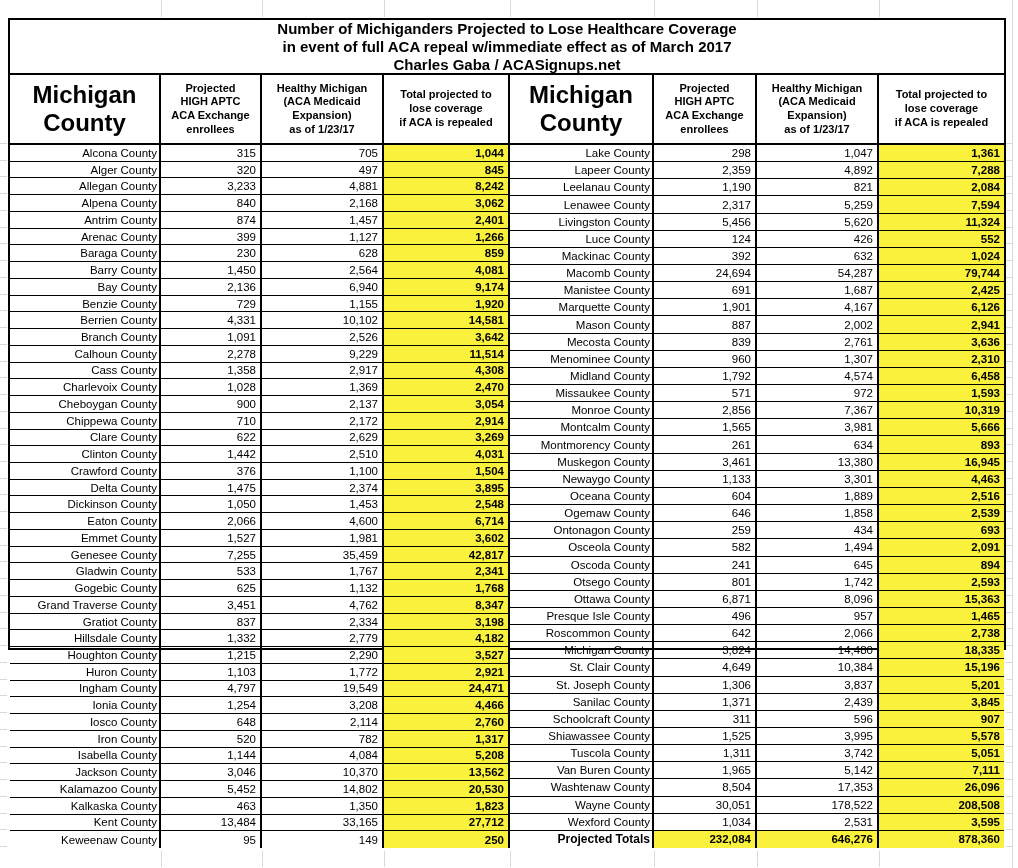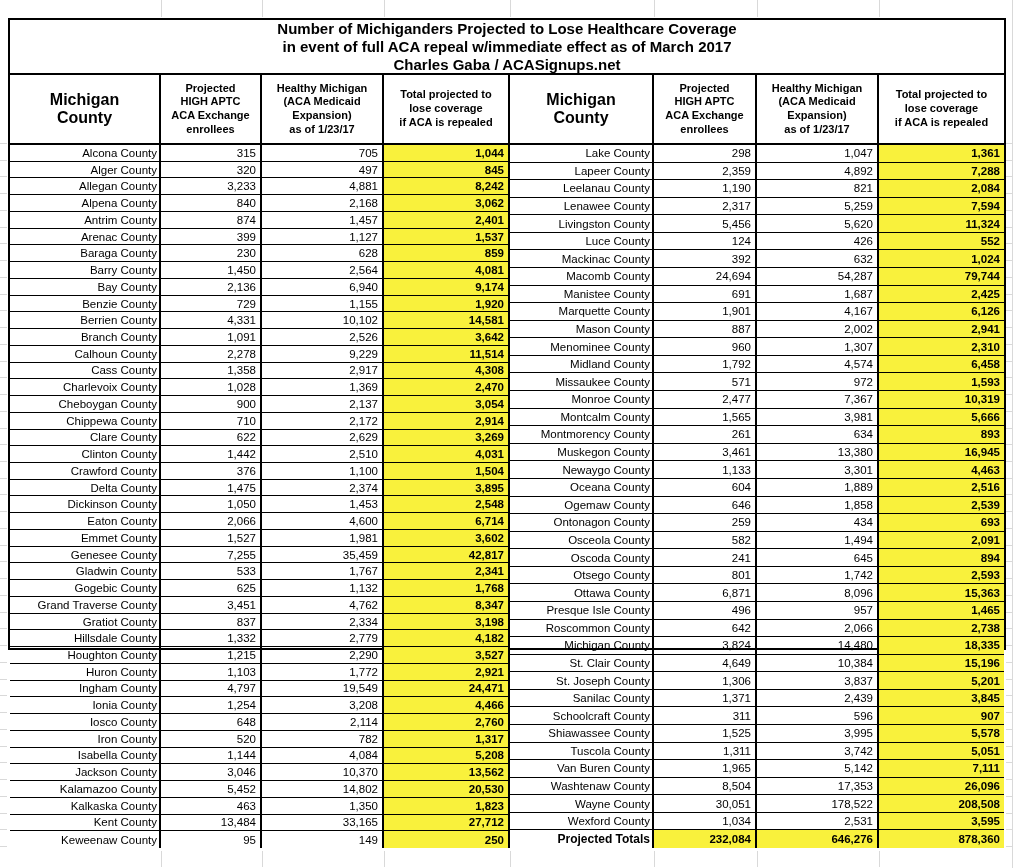--- a/index.html
+++ b/index.html
@@ -31,21 +31,21 @@
   .panel-right { width:494px; }
   .panel-left .hdr,  .panel-left .row  { grid-template-columns:151px 101px 122px 126px; }
   .panel-right .hdr, .panel-right .row { grid-template-columns:144px 103px 122px 125px; }
   .hdr { display:grid; height:70px; border-bottom:2px solid #000; box-sizing:border-box; }
   .hcell {
     border-right:2px solid #000; box-sizing:border-box;
     display:flex; align-items:center; justify-content:center;
     text-align:center; font-weight:bold; font-size:11px; line-height:1.25;
     white-space:pre-line; overflow:hidden;
   }
-  .hcell.county-h { font-size:16px; line-height:1.15; }
+  .hcell.county-h { font-size:24px; line-height:1.15; }
   .panel-right .hcell:last-child, .panel-right .cell:last-child { border-right:none; }
   .rows { display:grid; grid-auto-rows:1fr; height:703px; }
   .row { display:grid; border-bottom:1px solid #000; box-sizing:border-box; }
   .rows .row:last-child { border-bottom:none; }
   .cell {
     border-right:2px solid #000; box-sizing:border-box;
     display:flex; align-items:center; justify-content:flex-end;
     font-size:11.5px; padding-right:4px; overflow:hidden; white-space:nowrap;
   }
   .cell.county { padding-right:2px; }
@@ -125,21 +125,21 @@
           <div class="row">
             <div class="cell county">Antrim County</div>
             <div class="cell num">874</div>
             <div class="cell num">1,457</div>
             <div class="cell num total">2,401</div>
           </div>
           <div class="row">
             <div class="cell county">Arenac County</div>
             <div class="cell num">399</div>
             <div class="cell num">1,127</div>
-            <div class="cell num total">1,537</div>
+            <div class="cell num total">1,266</div>
           </div>
           <div class="row">
             <div class="cell county">Baraga County</div>
             <div class="cell num">230</div>
             <div class="cell num">628</div>
             <div class="cell num total">859</div>
           </div>
           <div class="row">
             <div class="cell county">Barry County</div>
             <div class="cell num">1,450</div>
@@ -429,40 +429,46 @@
             <div class="cell num">4,167</div>
             <div class="cell num total">6,126</div>
           </div>
           <div class="row">
             <div class="cell county">Mason County</div>
             <div class="cell num">887</div>
             <div class="cell num">2,002</div>
             <div class="cell num total">2,941</div>
           </div>
           <div class="row">
+            <div class="cell county">Mecosta County</div>
+            <div class="cell num">839</div>
+            <div class="cell num">2,761</div>
+            <div class="cell num total">3,636</div>
+          </div>
+          <div class="row">
             <div class="cell county">Menominee County</div>
             <div class="cell num">960</div>
             <div class="cell num">1,307</div>
             <div class="cell num total">2,310</div>
           </div>
           <div class="row">
             <div class="cell county">Midland County</div>
             <div class="cell num">1,792</div>
             <div class="cell num">4,574</div>
             <div class="cell num total">6,458</div>
           </div>
           <div class="row">
             <div class="cell county">Missaukee County</div>
             <div class="cell num">571</div>
             <div class="cell num">972</div>
             <div class="cell num total">1,593</div>
           </div>
           <div class="row">
             <div class="cell county">Monroe County</div>
-            <div class="cell num">2,477</div>
+            <div class="cell num">2,856</div>
             <div class="cell num">7,367</div>
             <div class="cell num total">10,319</div>
           </div>
           <div class="row">
             <div class="cell county">Montcalm County</div>
             <div class="cell num">1,565</div>
             <div class="cell num">3,981</div>
             <div class="cell num total">5,666</div>
           </div>
           <div class="row">

